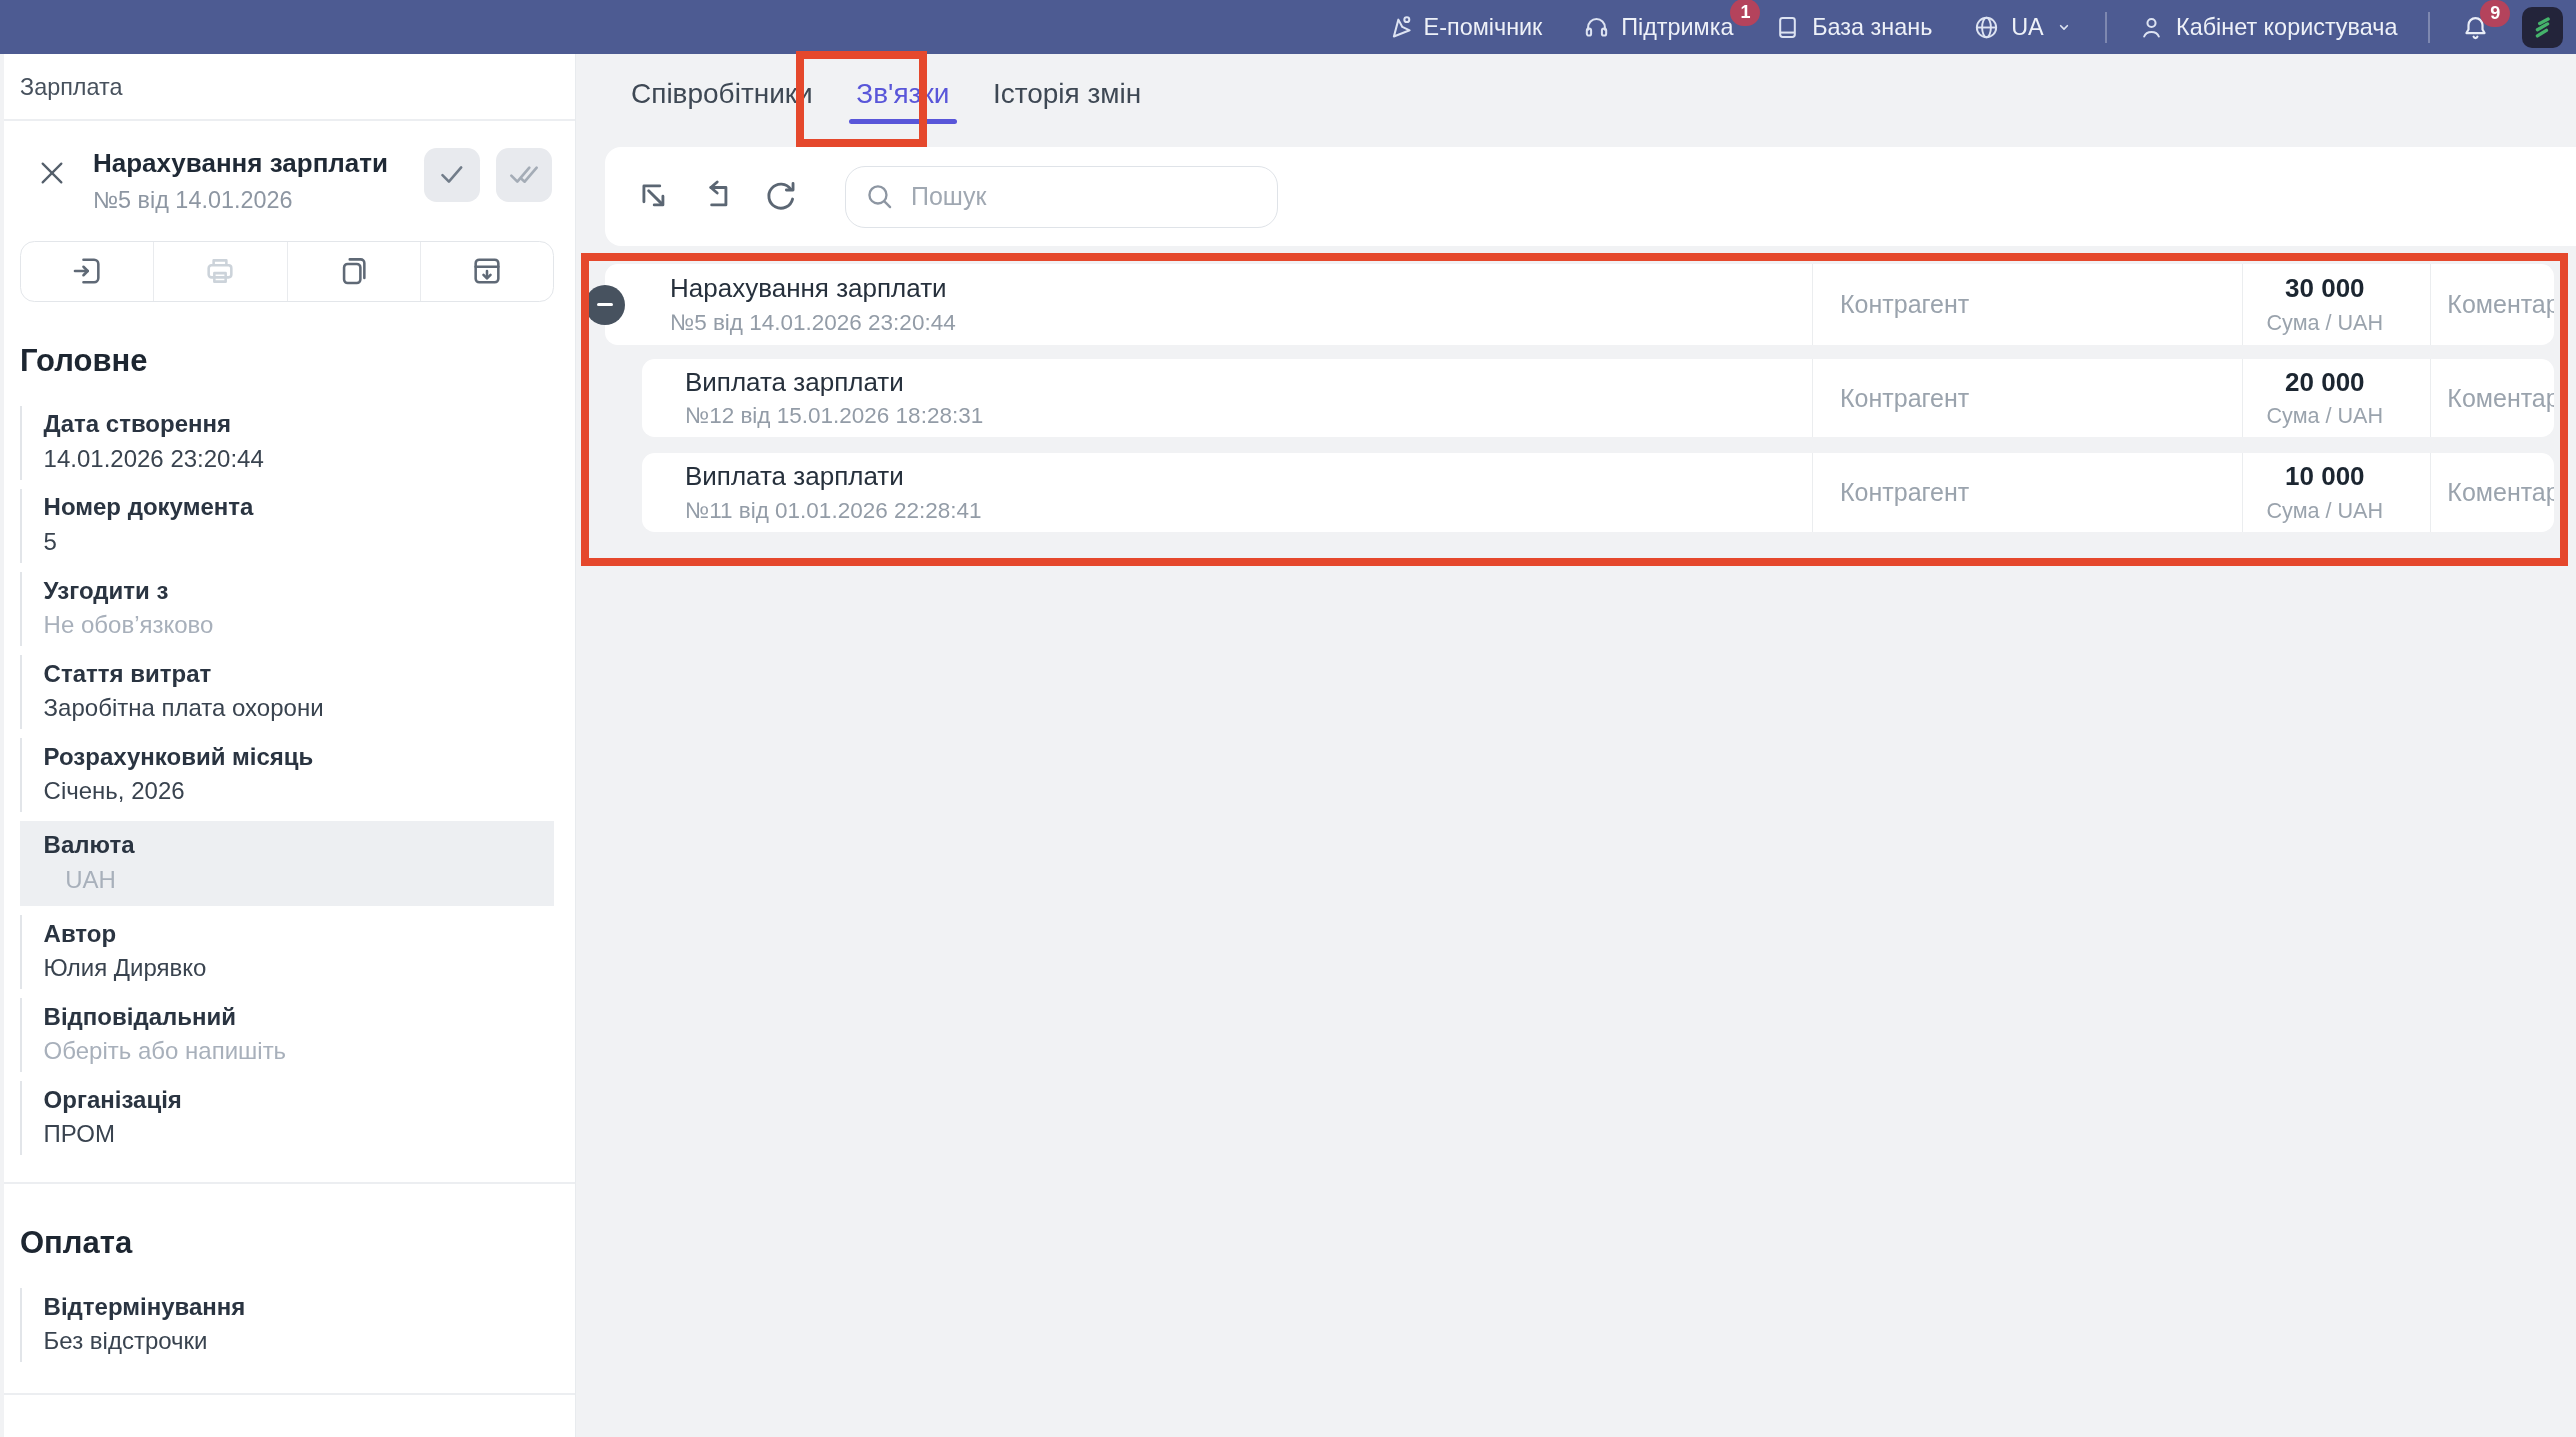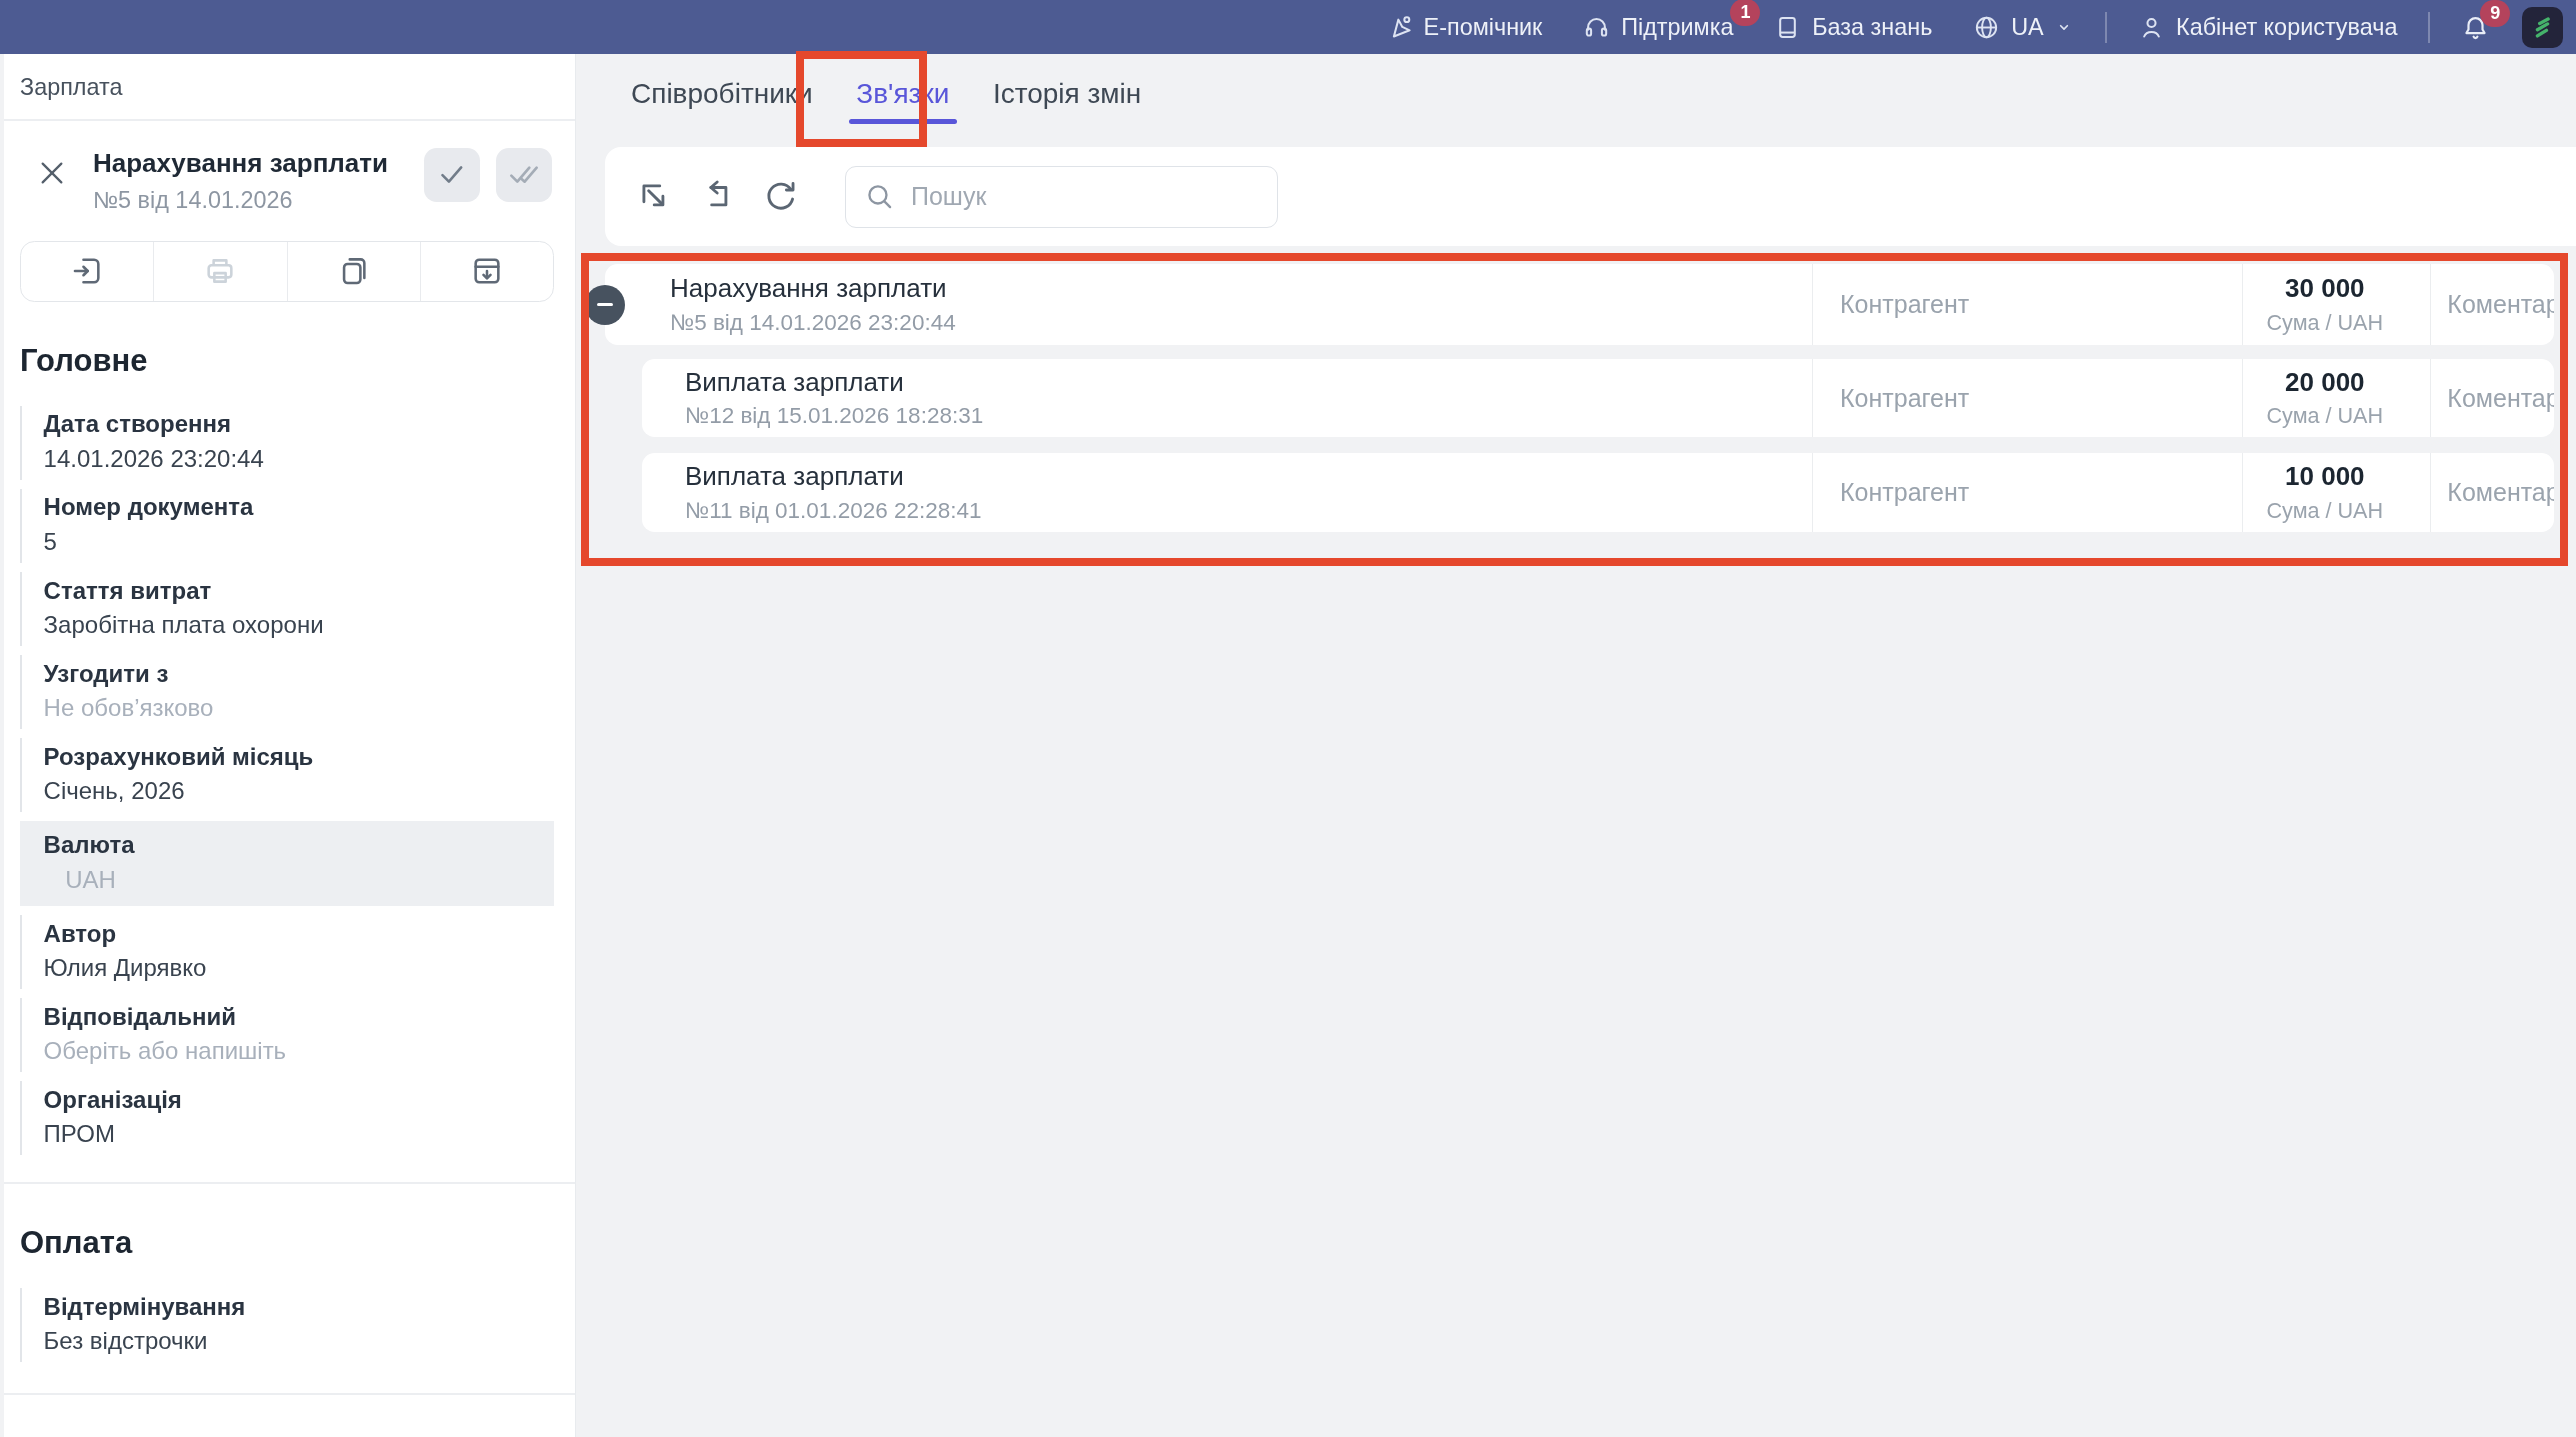--- a/index.html
+++ b/index.html
@@ -82,21 +82,21 @@
     position:absolute; left:12.6px; right:12.6px; top:65px; height:4.5px;
     background:#5956d9; border-radius:2.7px;
   }
   .toolbar-band {
     position:absolute; left:33px; top:93px; right:0; height:99px;
     background:#fff; border-radius:16px 0 0 16px;
     display:flex; align-items:center; padding-left:31px;
   }
   .tool-btn { color:#5b6673; margin-right:25px; cursor:pointer; }
   .search-box {
-    margin-left:20px; width:433px; height:62px; border:1.8px solid #dfe3e8; border-radius:11px;
+    margin-left:20px; width:433px; height:62px; border:1.8px solid #dfe3e8; border-radius:20px;
     background:#fff; display:flex; align-items:center; padding:0 18px;
   }
   .search-box .mag { color:#8d96a2; margin-right:16px; }
   .search-input {
     border:none; outline:none; flex:1; font-size:25px; color:#39434f; background:transparent;
     font-family:"Liberation Sans","DejaVu Sans",sans-serif;
   }
   .search-input::placeholder { color:#a0a8b2; }
 
   
@@ -284,26 +284,26 @@
 
   <div class="field">
     <div class="f-label">Дата створення</div>
     <div class="f-value">14.01.2026 23:20:44</div>
   </div>
   <div class="field">
     <div class="f-label">Номер документа</div>
     <div class="f-value">5</div>
   </div>
   <div class="field">
+    <div class="f-label">Узгодити з</div>
+    <div class="f-value muted">Не обов’язково</div>
+  </div>
+  <div class="field">
     <div class="f-label">Стаття витрат</div>
     <div class="f-value">Заробітна плата охорони</div>
-  </div>
-  <div class="field">
-    <div class="f-label">Узгодити з</div>
-    <div class="f-value muted">Не обов’язково</div>
   </div>
   <div class="field">
     <div class="f-label">Розрахунковий місяць</div>
     <div class="f-value">Січень, 2026</div>
   </div>
   <div class="field highlight">
     <div class="f-label">Валюта</div>
     <div class="f-value muted">UAH</div>
   </div>
   <div class="field">

